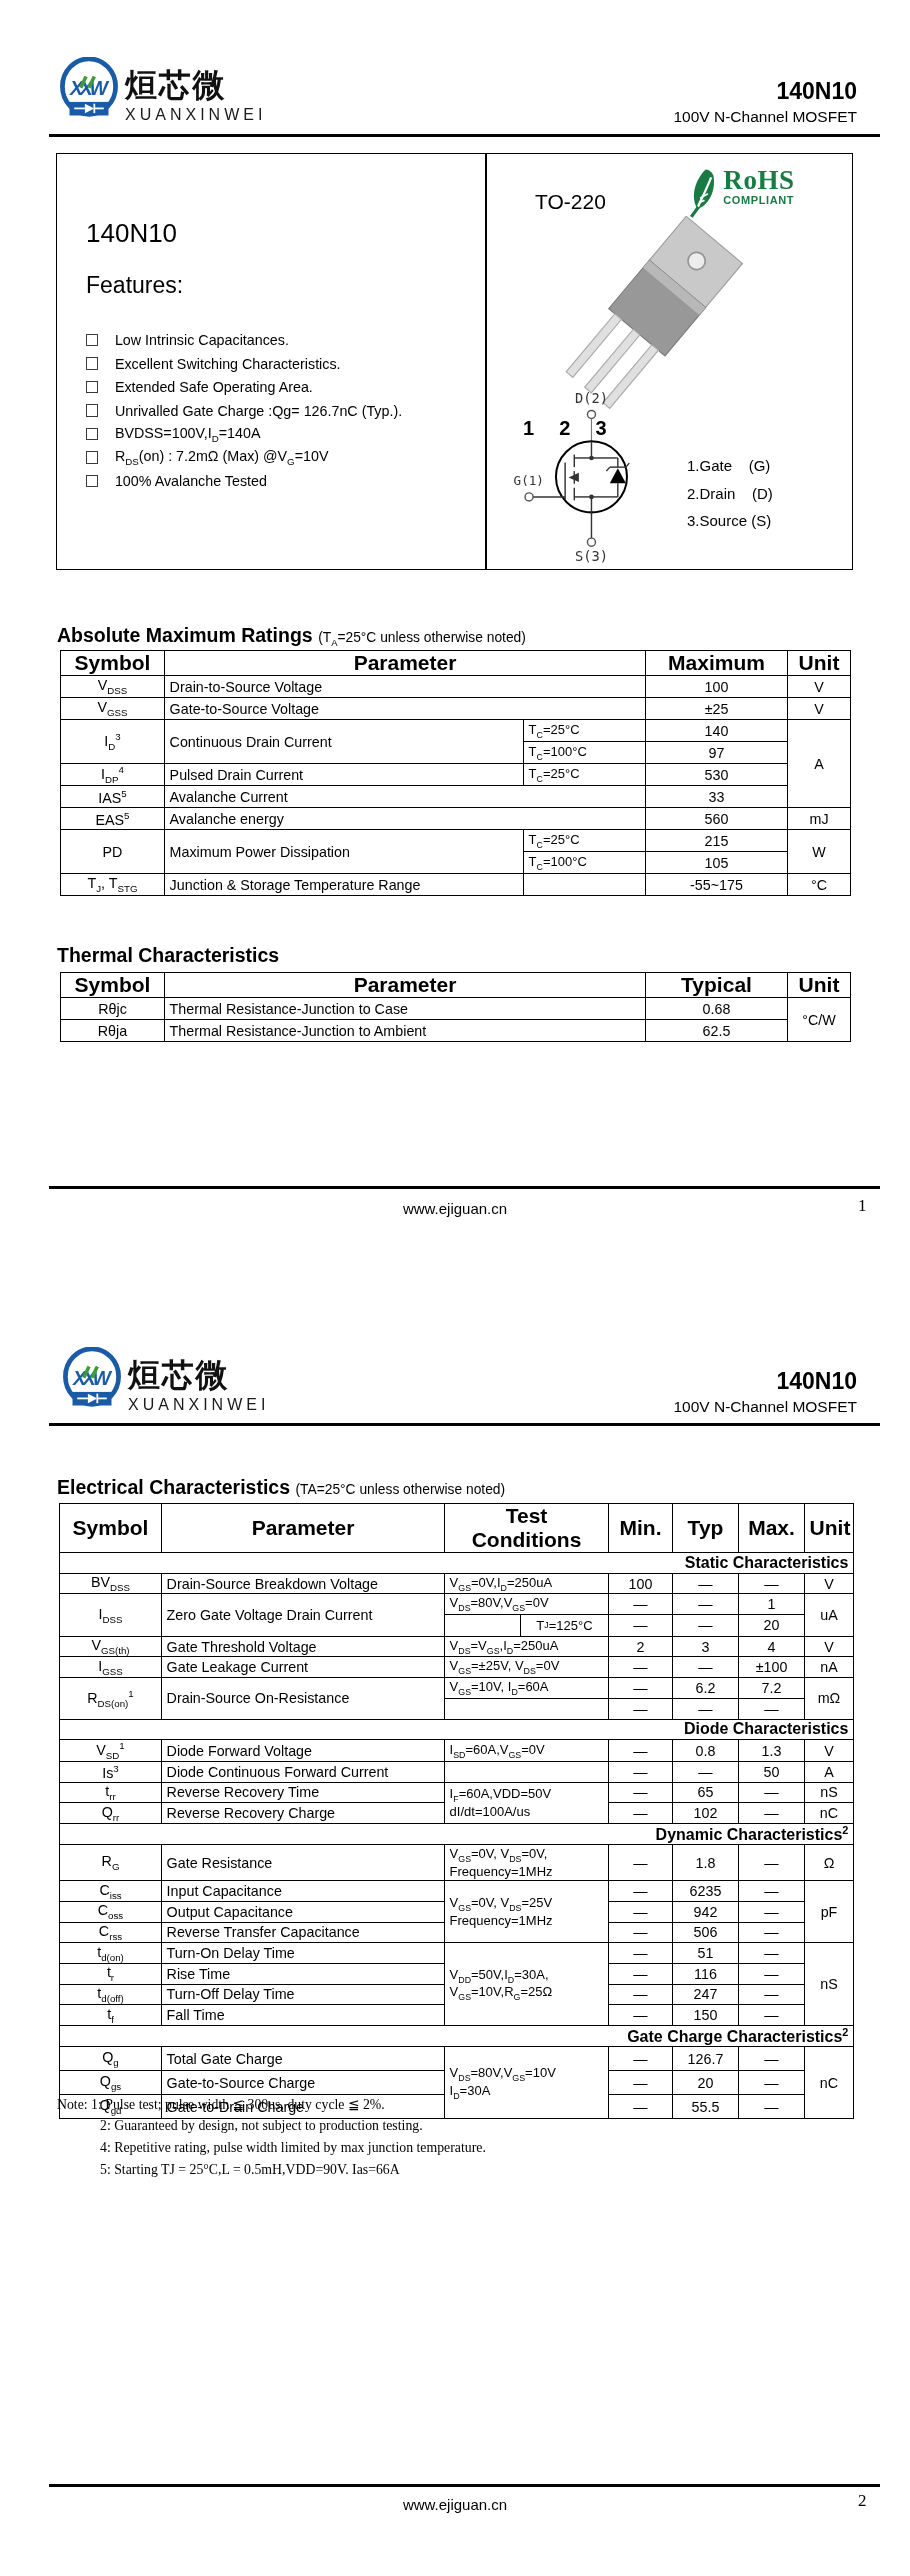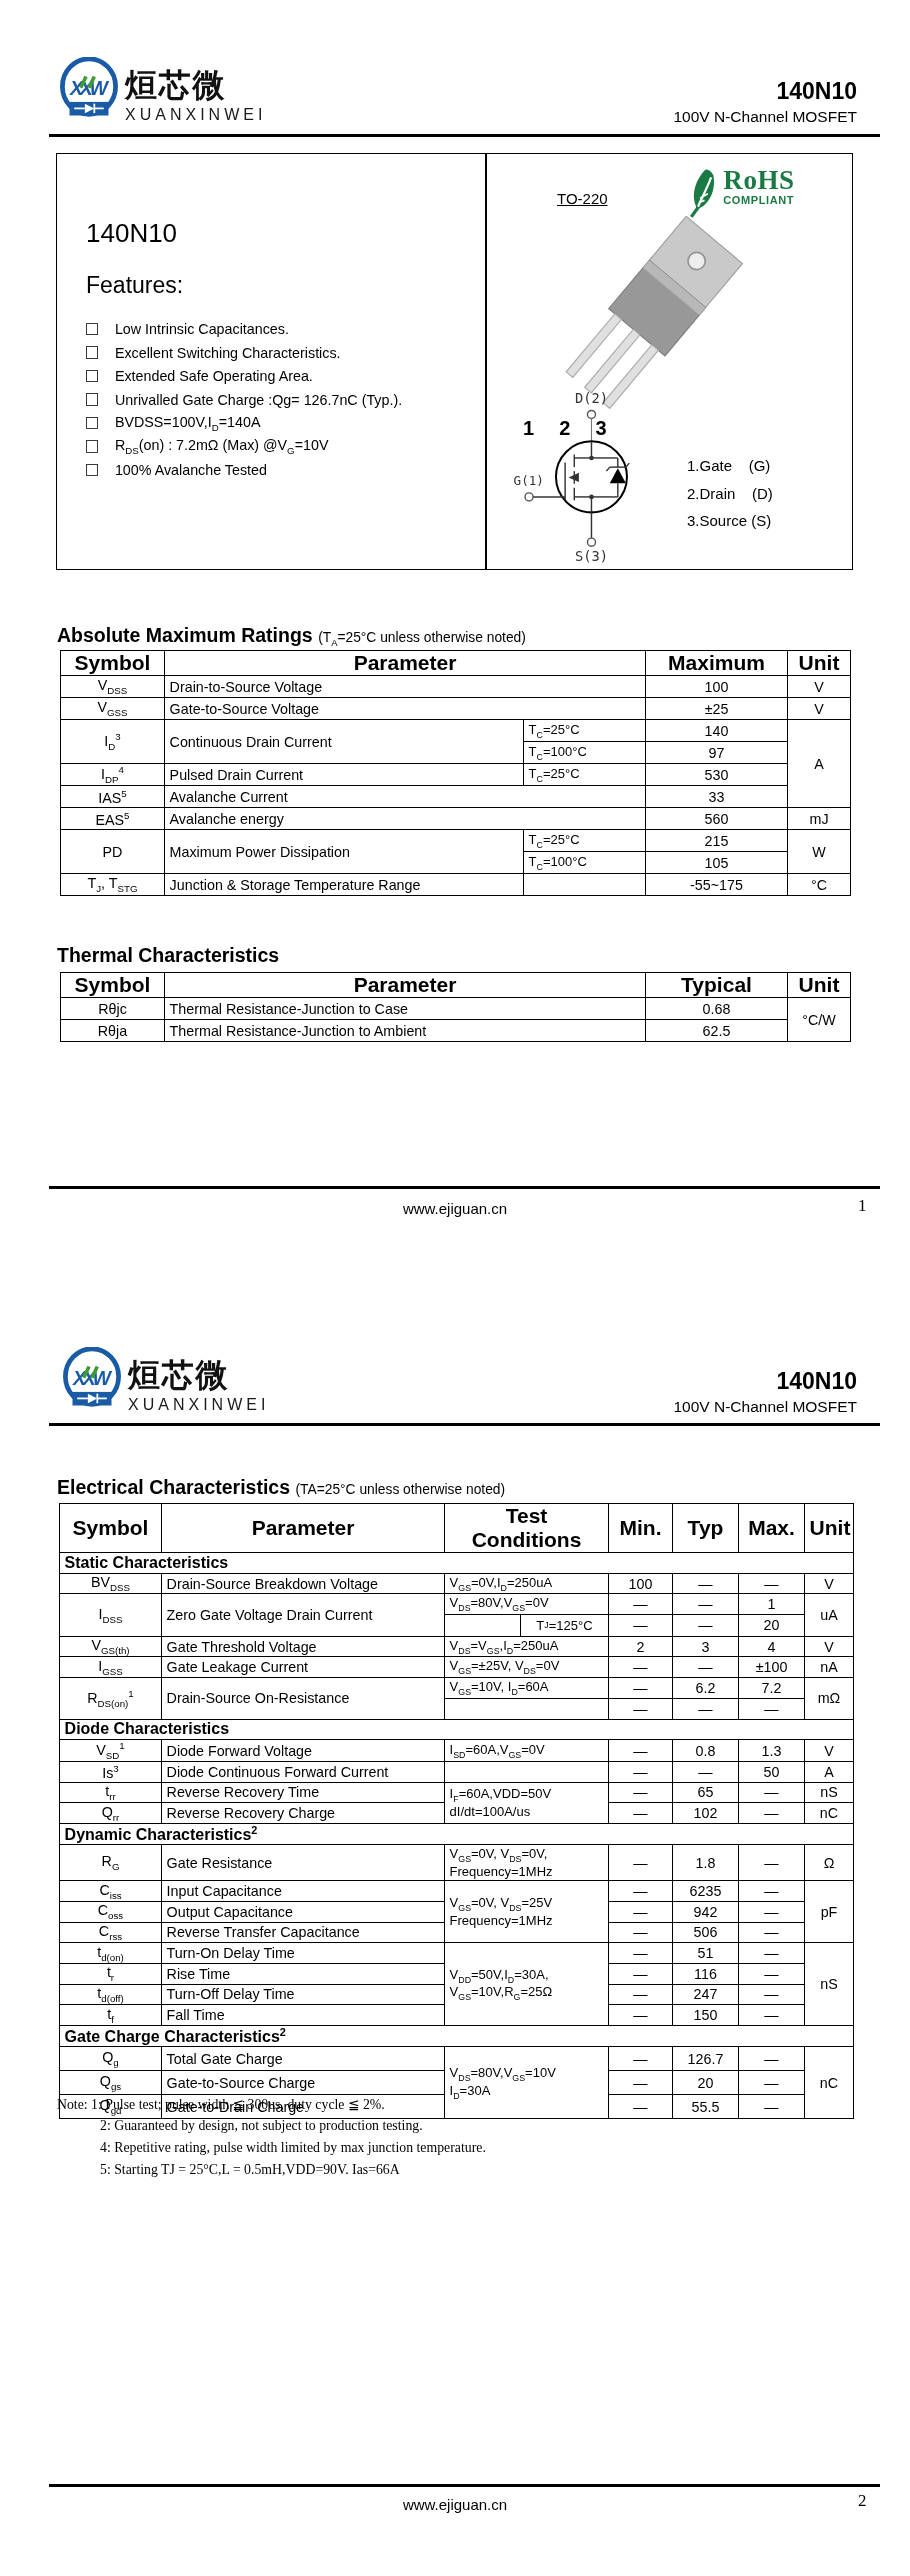--- a/index.html
+++ b/index.html
@@ -13,43 +13,43 @@
   .logo-en{font-size:16px;color:#1b1b1b;letter-spacing:4px;margin-top:4.6px;}
   .hdr-right{text-align:right;line-height:1.15;}
   .hdr-part{font-size:23px;font-weight:bold;}
   .hdr-sub{font-size:15.5px;margin-top:3.4px;}
   .rule{position:absolute;left:49px;width:831px;height:3.4px;background:#000;}
   
   .fbox{position:absolute;left:56px;top:153px;width:795px;height:415px;border:1.7px solid #000;}
   .fdivider{position:absolute;left:428px;top:0;width:1.7px;height:100%;background:#000;}
   .fpart{position:absolute;left:29px;top:64px;font-size:26px;}
   .ftitle{position:absolute;left:29px;top:118px;font-size:23px;}
-  .flist{position:absolute;left:29px;top:167px;}
+  .flist{position:absolute;left:29px;top:178px;}
   .fitem{display:flex;align-items:center;height:16px;margin-bottom:7.5px;font-size:14.3px;}
   .fcheck{display:inline-block;width:10.3px;height:10.3px;border:1.1px solid #3a3a3a;margin-right:16.6px;flex:0 0 auto;}
-  .to220{position:absolute;left:500px;top:36px;font-size:15px;text-decoration:underline;}
+  .to220{position:absolute;left:478px;top:36px;font-size:21px;}
   .rohs{position:absolute;left:631px;top:12.6px;display:flex;}
   .rohs-txt{margin-left:2.3px;color:#1a7a43;line-height:1;}
   .rohs-big{font-size:27px;font-weight:bold;letter-spacing:0.6px;font-family:Liberation Serif, serif;}
   .rohs-small{font-size:11px;font-weight:bold;letter-spacing:0.6px;margin-top:1.7px;}
   .pins123{position:absolute;left:466px;top:263px;font-size:20px;font-weight:bold;letter-spacing:9.8px;}
   .pinlist{position:absolute;left:630px;top:303px;font-size:15px;}
   .pinlist div{height:27.5px;white-space:pre;}
   
   .sec-title{position:absolute;left:57px;font-size:19.5px;font-weight:bold;}
   .sec-title .cond{font-size:13.8px;font-weight:normal;}
   
   table.dtable{border-collapse:collapse;table-layout:fixed;position:absolute;border:1.7px solid #000;}
   .dtable th,.dtable td{border:1.7px solid #000;border-left-width:1.1px;border-right-width:1.1px;
     padding:0 4.6px;text-align:center;font-size:14.3px;overflow:hidden;vertical-align:middle;}
   .dtable th{font-size:21px;font-weight:bold;}
   .dtable td.l{text-align:left;}
   .dtable td.cond{font-size:13px;text-align:left;}
   .ec th,.ec td{border-width:1.1px;}
-  .secrow td{text-align:left;font-size:16px;font-weight:bold;border-top-width:1.7px;border-bottom-width:1.7px;}
+  .secrow td{text-align:right;font-size:16px;font-weight:bold;border-top-width:1.7px;border-bottom-width:1.7px;}
   .splitcell{padding:0 !important;}
   .split{display:flex;height:100%;align-items:stretch;}
   .split-left{width:46%;border-right:1.1px solid #000;}
   .split-right{flex:1;display:flex;align-items:center;justify-content:center;font-size:13px;}
   
   .notes{position:absolute;left:57px;font-family:"Liberation Serif","DejaVu Serif",serif;font-size:13.8px;}
   .notes div{height:22px;}
   .note-rest{margin-left:43px;}
   
   .furl{position:absolute;left:0;width:910px;text-align:center;font-size:15px;}

